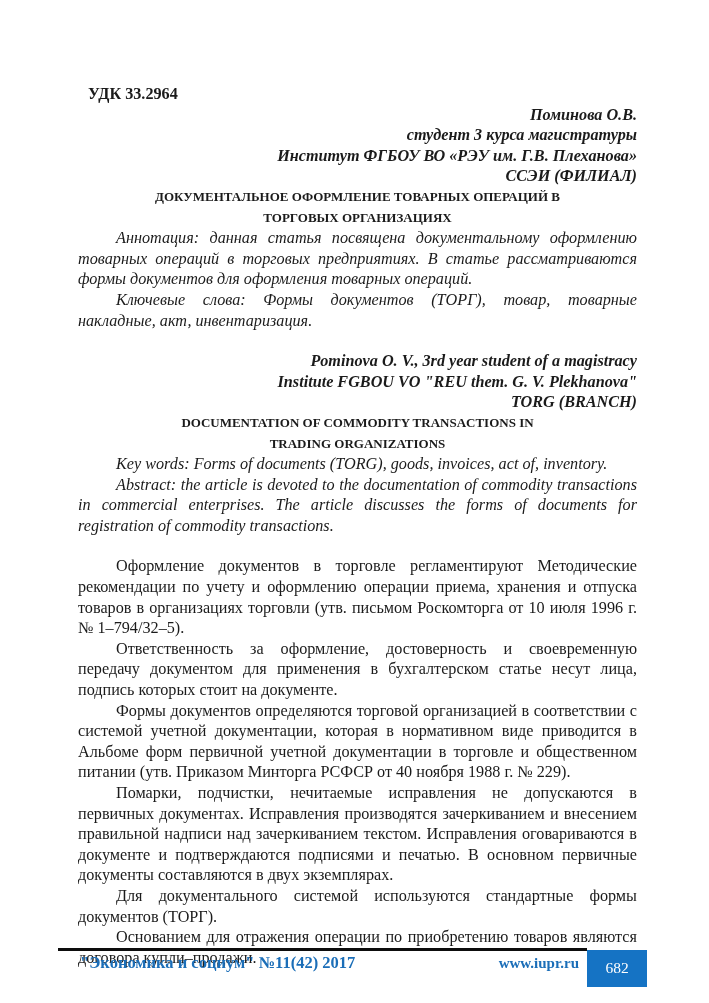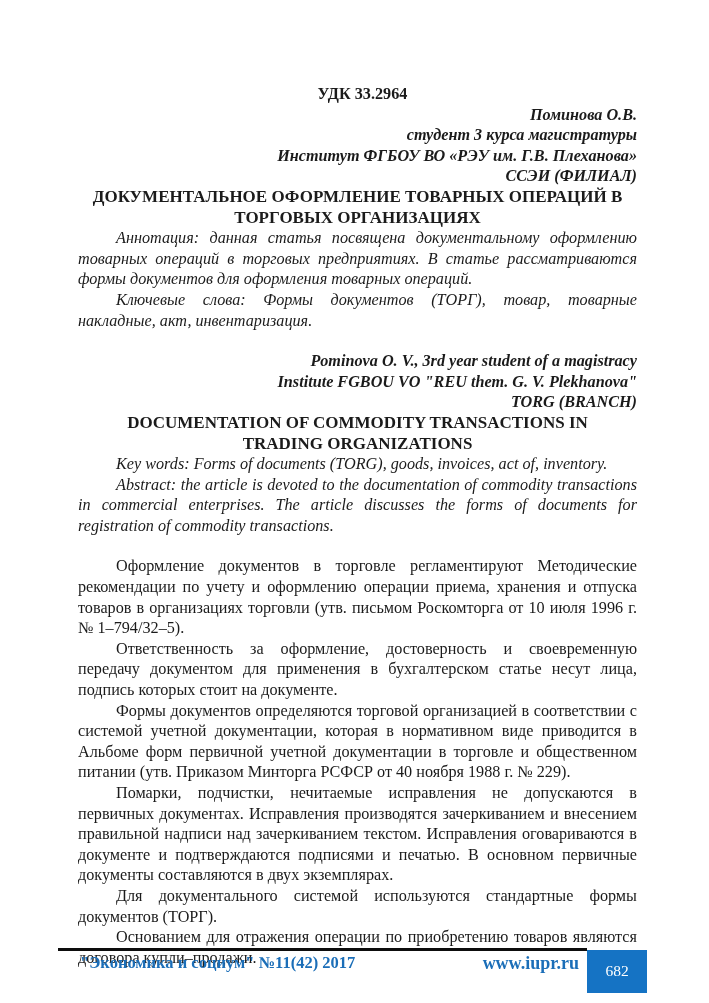--- a/index.html
+++ b/index.html
@@ -5,41 +5,41 @@
   html,body { margin:0; padding:0; }
   body {
     width:709px; height:1003px;
     background:#ffffff;
     font-family:"Liberation Serif","DejaVu Serif",serif;
     font-size:16.2px; line-height:20.6px;
     color:#1b1b1b;
     position:relative; overflow:hidden;
   }
   .content { padding:84px 72px 0 78px; }
-  p, h1, h2 { margin:0; padding:0;text-align:center; }
+  p, h1, h2 { margin:0; padding:0; }
   .udc { font-weight:bold; margin-left:10px; }
   .authors { text-align:right; font-weight:bold; font-style:italic; }
-  .title { text-align:center; font-weight:bold; font-size:17px; }
+  .title { text-align:center; font-weight:bold; font-size:13px; }
   .para { text-align:justify; text-indent:38px; }
   .italic { font-style:italic; }
   .gap-top { margin-top:20px; }
   .footer-rule {
     position:absolute; left:58px; top:948px; width:529px; height:3px;
     background:#0d0d0d;
   }
   .footer-journal {
     position:absolute; left:80px; top:953px;
     font-weight:bold; font-size:16.5px; color:#1b6eb8; white-space:nowrap;
   }
   .footer-site {
     position:absolute; right:130px; top:953px;
-    font-weight:bold; font-size:18px; color:#1b6eb8; white-space:nowrap;
+    font-weight:bold; font-size:15px; color:#1b6eb8; white-space:nowrap;
   }
   .footer-page-box {
-    position:absolute; left:587px; top:950px; width:60px; height:43px;
+    position:absolute; left:587px; top:950px; width:60px; height:37px;
     background:#1573c4; color:#ffffff;
     display:flex; align-items:center; justify-content:center;
     font-size:15.5px;
   }
 </style>
 </head>
 <body>
 
 <div class="content">
 

